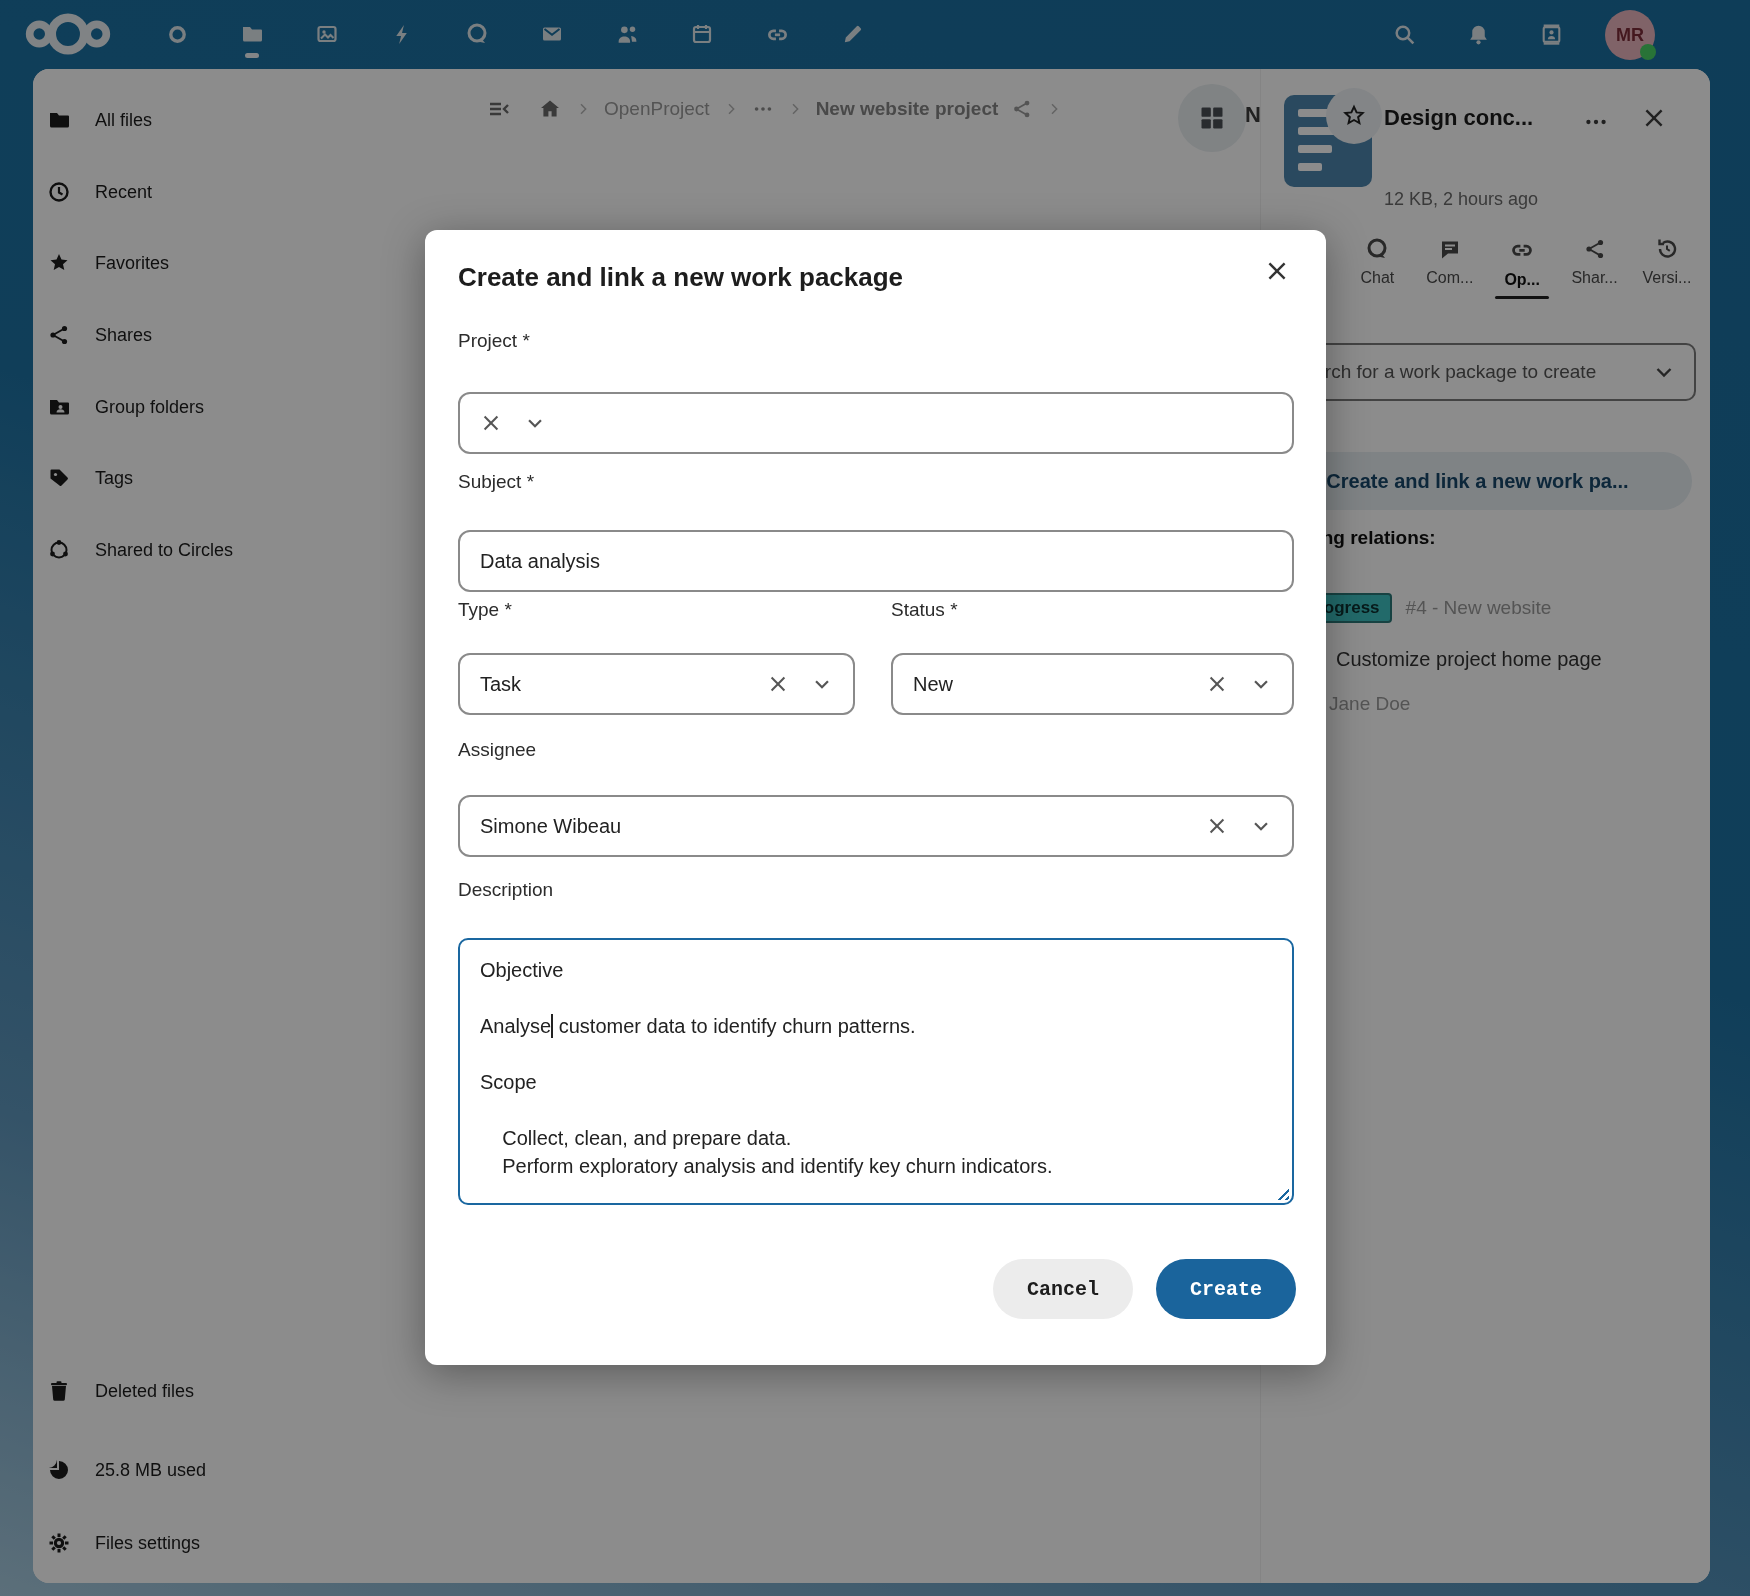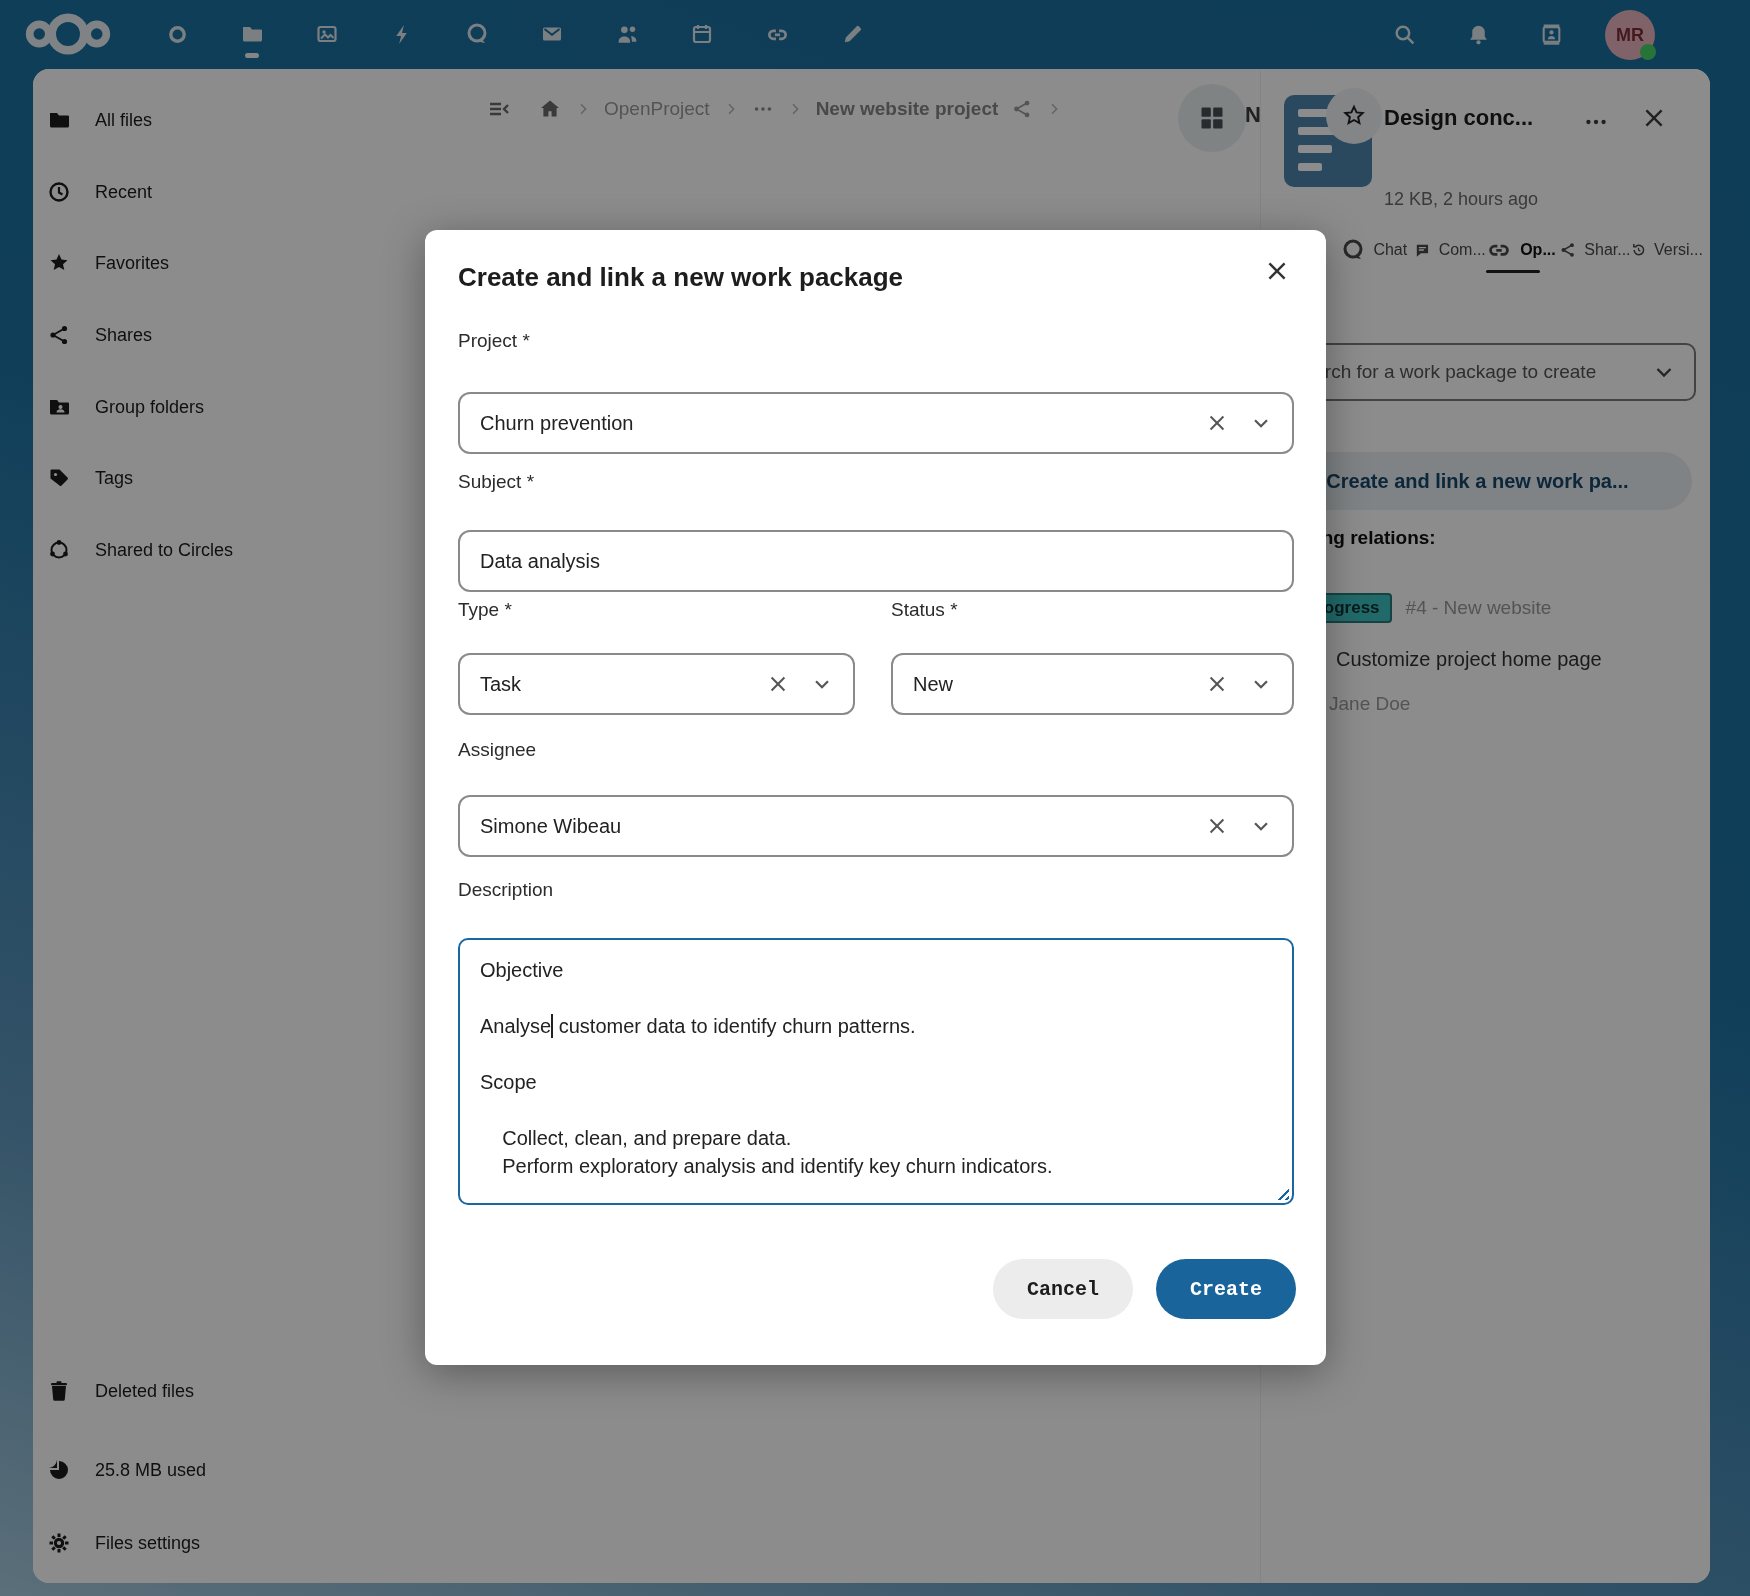--- a/index.html
+++ b/index.html
@@ -42,21 +42,21 @@
   
   .panel { position:absolute; left:1227px; top:0; width:450px; height:100%; background:#fff; border-left:1px solid #f0f0f0; }
   .doc-icon { position:absolute; left:23px; top:26px; width:88px; height:92px; background:#4d86ad; border-radius:10px; }
   .doc-icon .bar { position:absolute; left:14px; height:8px; background:#fff; border-radius:2px; }
   .star-circle { position:absolute; left:65px; top:19px; width:56px; height:56px; border-radius:50%; background:#eef3f6; display:flex; align-items:center; justify-content:center; color:#222; cursor:pointer; }
   .panel-title { position:absolute; left:123px; top:36px; font-size:22px; font-weight:bold; color:#1d1d1d; max-width:195px; white-space:nowrap; overflow:hidden; }
   .panel-meta { position:absolute; left:123px; top:88px; font-size:18px; color:#6b6b6b;margin-top:32px; }
   .pm-dots { position:absolute; left:322px; top:40px; width:26px; height:26px; color:#3c3c3c; cursor:pointer; }
   .panel-close { position:absolute; left:380px; top:36px; width:26px; height:26px; color:#3c3c3c; cursor:pointer; }
   .tabs { position:absolute; left:8px; top:160px; width:434px; display:flex; justify-content:space-between; }
-  .tab { width:72px; display:flex; flex-direction:row; align-items:center; gap:8px; padding-top:8px; color:#4a4a4a; cursor:pointer; position:relative; }
+  .tab { width:72px; display:flex; flex-direction:column; align-items:center; gap:8px; padding-top:8px; color:#4a4a4a; cursor:pointer; position:relative; }
   .tab .tlbl { font-size:16px; color:#4a4a4a; }
   .tab.active .tlbl { font-weight:bold; color:#111; }
   .tab.active::after { content:""; position:absolute; bottom:-10px; width:54px; height:3px; background:#222; border-radius:2px; }
   .wp-select { position:absolute; left:10px; top:274px; width:425px; height:58px; border:2px solid #7a7a7a; border-radius:10px; display:flex; align-items:center; padding:0 18px; cursor:pointer; }
   .wp-select .ph { font-size:19px; color:#555; flex:1; white-space:nowrap; overflow:hidden; }
   .pill-btn { position:absolute; left:-28px; top:383px; width:459px; height:58px; border-radius:29px; background:#e7eef3; display:flex; align-items:center; justify-content:center; gap:10px; cursor:pointer; }
   .pill-btn .plbl { font-size:20px; font-weight:bold; color:#19486a; white-space:nowrap; }
   .rel-heading { position:absolute; left:10px; top:458px; font-size:19px; font-weight:bold; color:#111; white-space:nowrap; }
   .rel-row1 { position:absolute; left:14px; top:524px; display:flex; align-items:center; gap:14px; }
   .badge { font-size:17px; font-weight:bold; color:#0d3030; background:#3fc2c2; border:2px solid #2a7878; border-radius:4px; padding:3px 10px; white-space:nowrap; }
@@ -534,21 +534,20 @@
 <div class="overlay"></div>
 
 <div class="modal">
   <h1 class="m-title">Create and link a new work package</h1>
   <svg class="m-close">
       <use href="#i-close"></use>
     </svg>
 
   <label class="f-label" style="left:33px;top:100px">Project *</label>
   <div class="f-box" style="left:33px;top:162px;width:836px">
-    <span class="val">Churn prevention</span>
     <svg class="xico">
         <use href="#i-close"></use>
       </svg>
     <svg class="dico">
         <use href="#i-chevdown"></use>
       </svg>
   </div>
 
   <label class="f-label" style="left:33px;top:241px">Subject *</label>
   <div class="f-box" style="left:33px;top:300px;width:836px">

